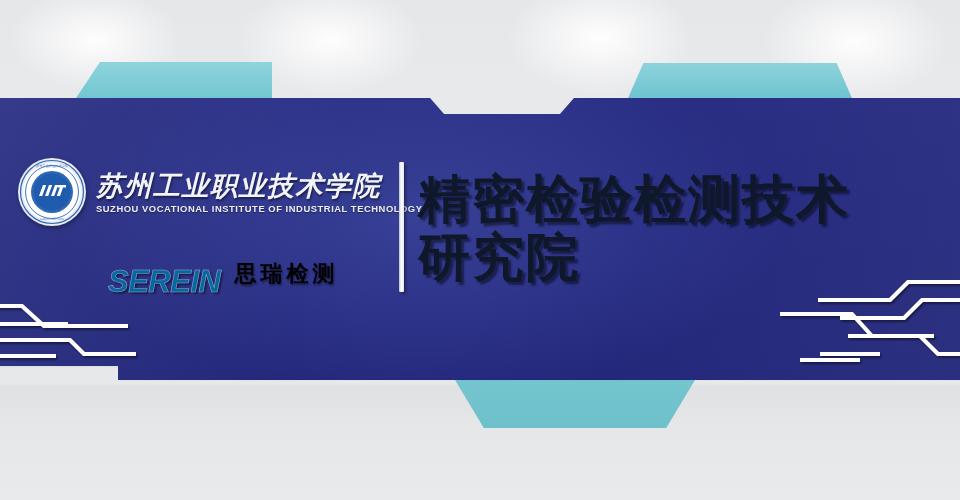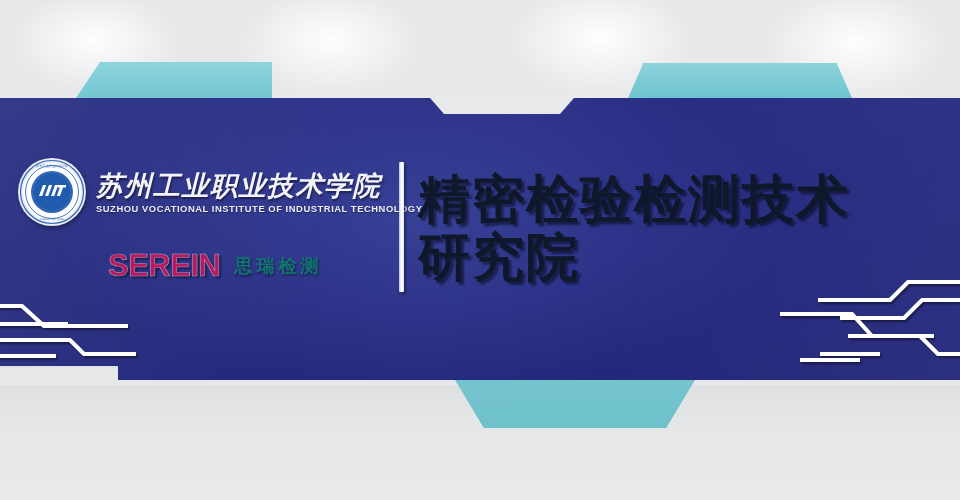--- a/index.html
+++ b/index.html
@@ -106,28 +106,29 @@
     font-size:9.4px;font-weight:700;color:#eceef4;
     letter-spacing:.55px;white-space:nowrap;
     text-shadow:0 1px 1px rgba(0,0,0,.4);
   }
 
   .serein-row{
     position:absolute;left:108px;top:150px;
     display:flex;align-items:center;gap:14px;
   }
   .serein-en{
-    font-size:31px;font-weight:800;
-    color:#be185d;letter-spacing:-0.5px;
+    font-size:31px;font-weight:800;font-style:italic;
+    color:#0369a1;letter-spacing:-0.5px;
     -webkit-text-stroke:0.6px #9aa0c8;
     text-shadow:2px 2px 2px rgba(0,0,0,.45);
+    margin-top:16px;
   }
   .serein-cn{
     font-family:Liberation Serif, serif;
-    font-size:18px;font-weight:700;color:#0f766e;
+    font-size:22px;font-weight:700;color:#000000;
     letter-spacing:4px;
     text-shadow:1px 2px 2px rgba(0,0,0,.4);
   }
 
   .divider{
     position:absolute;left:399px;top:64px;width:5px;height:130px;
     background:linear-gradient(90deg,#b9bccd 0%,#ffffff 45%,#e3e5ee 100%);
     box-shadow:2px 2px 3px rgba(0,0,0,.35);
     border-radius:1px;
   }

